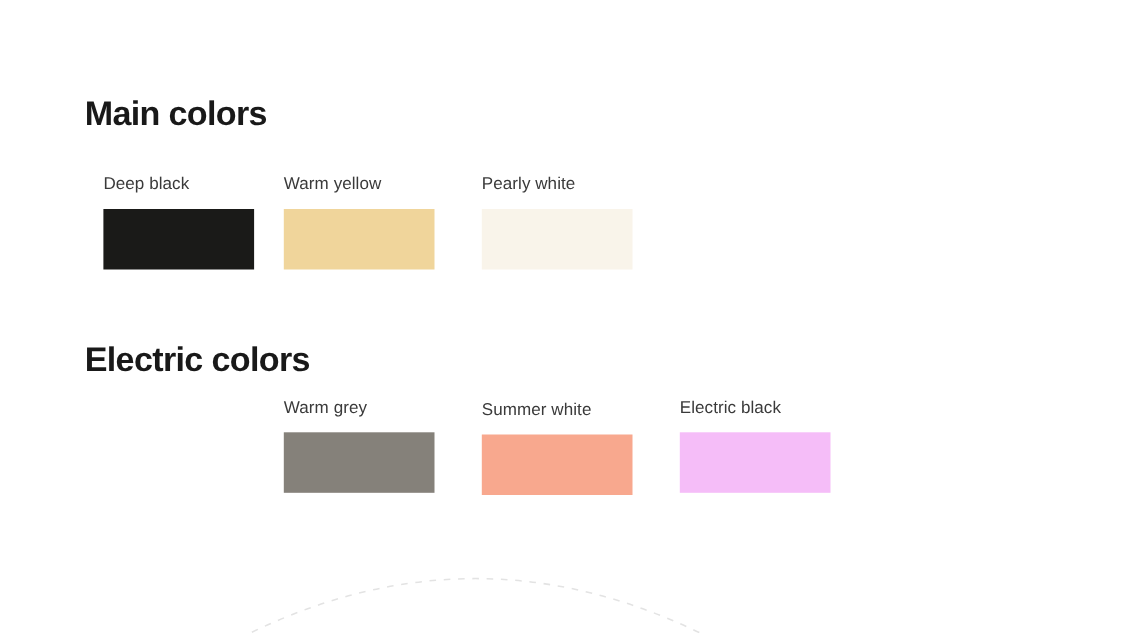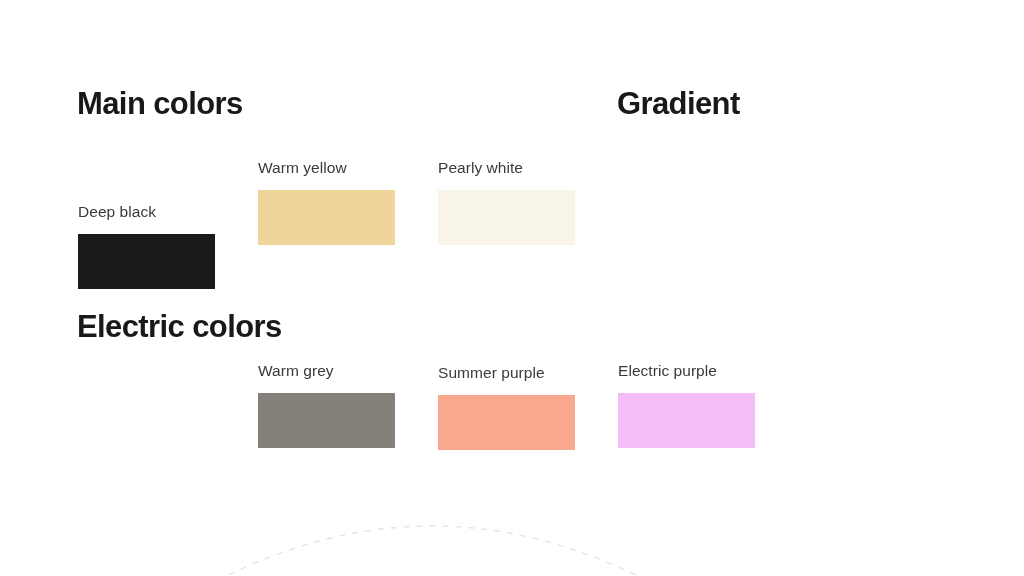--- a/index.html
+++ b/index.html
@@ -53,21 +53,21 @@
     width: 137px;
     height: 55px;
     margin-top: 14px;
     border: 0;
   }
   .swatch-chip.wide {
     width: 318px;
   }
 
   
-  #group-deep-black   { left: 78px;  top: 160px; margin-top: 44px; }
+  #group-deep-black   { left: 94px;  top: 160px; }
   #group-gold-yellow  { left: 258px; top: 160px; }
   #group-pearly-white { left: 438px; top: 160px; }
   #group-setting-sun  { left: 618px; top: 160px; }
 
   
   #group-dark-grey       { left: 78px;  top: 363px; }
   #group-warm-grey       { left: 258px; top: 363px; }
   #group-summer-coral    { left: 438px; top: 365px; }
   #group-electric-purple { left: 618px; top: 363px; }
   #group-evening-blue    { left: 798px; top: 363px; }
@@ -97,38 +97,37 @@
   <div class="swatch-group" id="group-gold-yellow">
     <div class="swatch-label">Warm yellow</div>
     <div class="swatch-chip" style="background: rgb(240, 213, 155);"></div>
   </div>
 
   <div class="swatch-group" id="group-pearly-white">
     <div class="swatch-label">Pearly white</div>
     <div class="swatch-chip" style="background: rgb(249, 244, 234);"></div>
   </div>
 
-  <div class="section-heading" id="heading-gradient">Gradient</div>
 
 
   <div class="section-heading" id="heading-secondary">Electric colors</div>
 
 
   <div class="swatch-group" id="group-warm-grey">
     <div class="swatch-label">Warm grey</div>
     <div class="swatch-chip" style="background: rgb(133, 129, 122);"></div>
   </div>
 
   <div class="swatch-group" id="group-summer-coral">
-    <div class="swatch-label">Summer purple</div>
+    <div class="swatch-label">Summer white</div>
     <div class="swatch-chip" style="background: rgb(248, 168, 142);"></div>
   </div>
 
   <div class="swatch-group" id="group-electric-purple">
-    <div class="swatch-label">Electric purple</div>
+    <div class="swatch-label">Electric black</div>
     <div class="swatch-chip" style="background: rgb(245, 189, 248);"></div>
   </div>
 
 
   <svg id="decorative-arc" viewBox="0 0 1024 106">
     <path id="arc-path" d="M 150 150 Q 432 -38 714 150" fill="none" stroke="#e3e3e3" stroke-width="1.4" stroke-dasharray="6 7"></path>
   </svg>
 
 </div>
 

